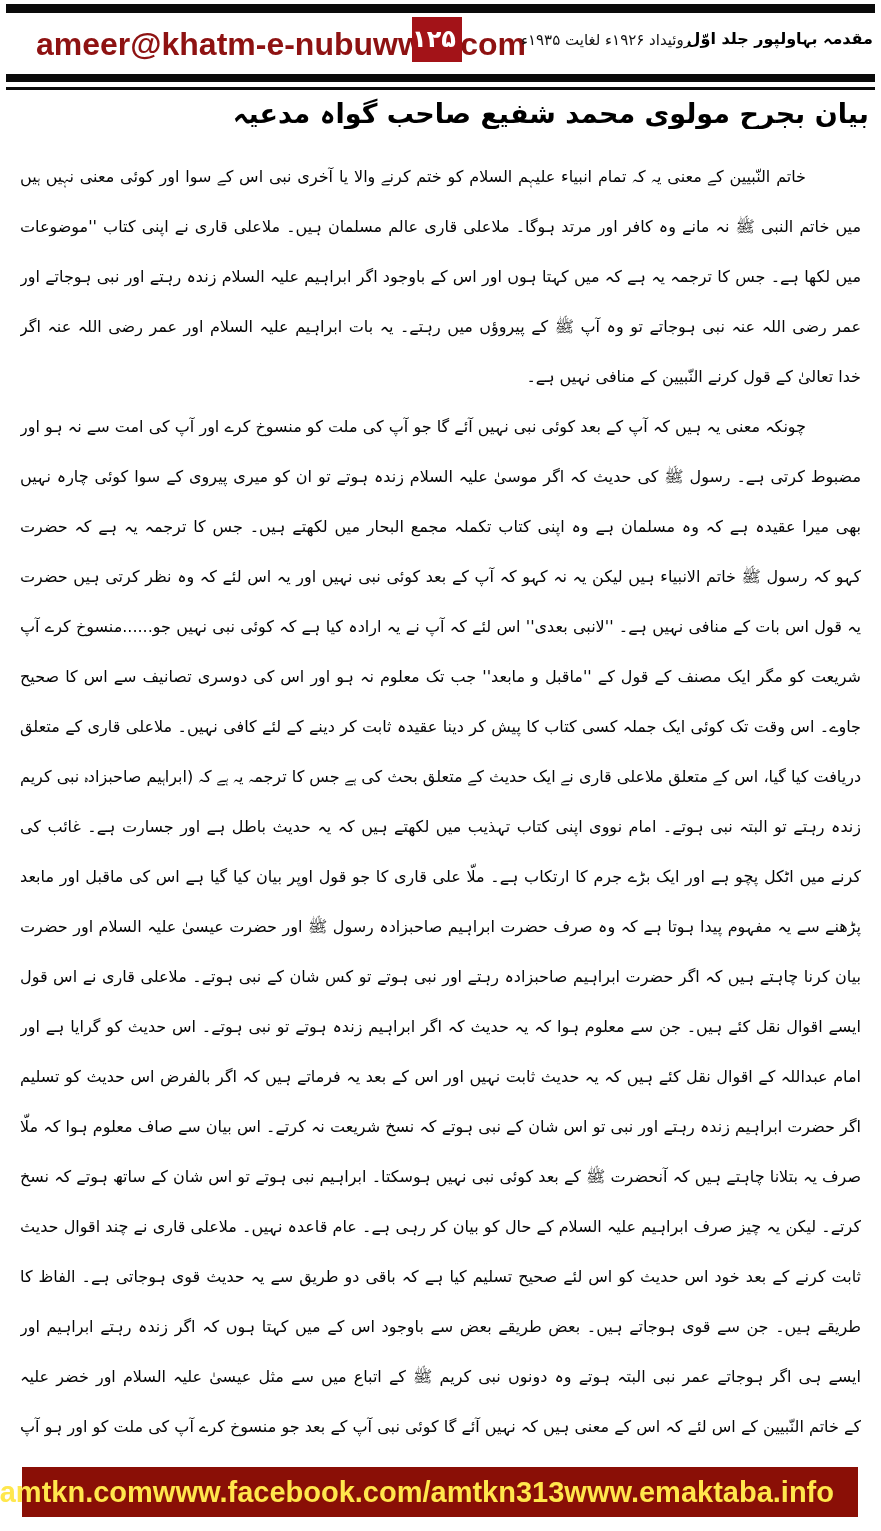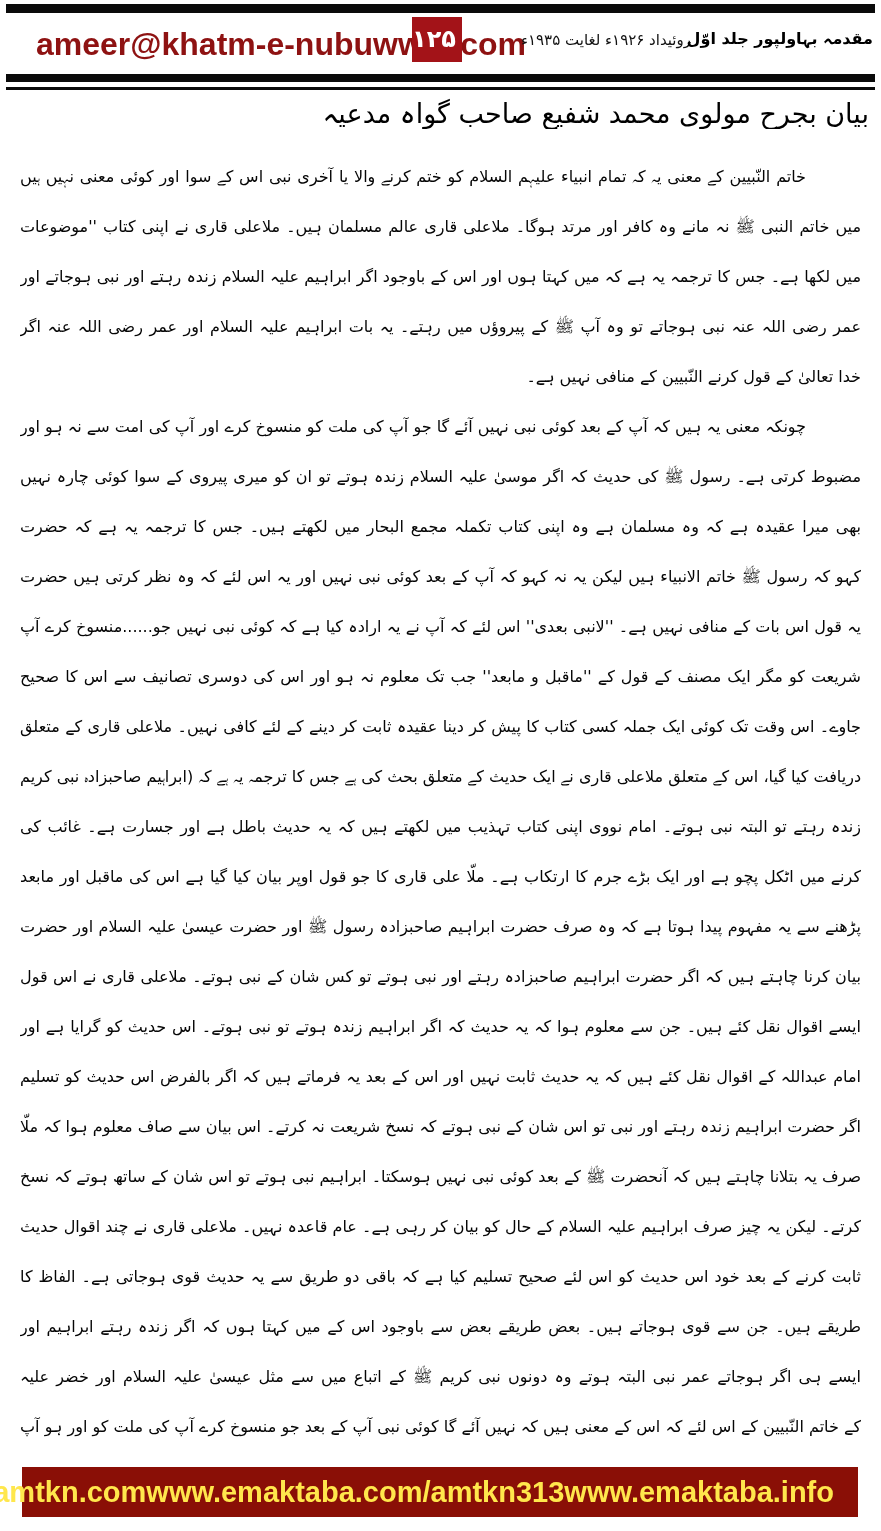--- a/index.html
+++ b/index.html
@@ -19,21 +19,21 @@
          color:#111;white-space:nowrap;}
   .book-title{position:absolute;right:8px;top:29px;direction:rtl;font-weight:bold;font-size:16px;
          color:#000;white-space:nowrap;}
 
   
   .rule-thick{position:absolute;top:74px;left:6px;right:6px;height:8px;background:#0a0a0a;}
   .rule-thin{position:absolute;top:87px;left:6px;right:6px;height:3px;background:#0a0a0a;}
 
   
   .heading{position:absolute;top:98px;left:10px;right:12px;margin:0;direction:rtl;text-align:right;
-         font-size:27px;font-weight:normal;color:#000;white-space:nowrap;overflow:hidden;
+         font-size:27px;font-weight:bold;color:#000;white-space:nowrap;overflow:hidden;
          font-family:"DejaVu Sans",sans-serif;}
 
   
   .body-text{position:absolute;top:152px;left:20px;right:20px;}
   .line{height:50px;line-height:50px;font-size:16px;color:#050505;direction:rtl;
         text-align:justify;text-align-last:justify;overflow:hidden;
         font-family:"DejaVu Sans",sans-serif;}
   .line.indent{padding-right:55px;}
   .line.para-end{text-align-last:auto;}
 
@@ -86,17 +86,17 @@
       <div class="line">صرف یہ بتلانا چاہتے ہیں کہ آنحضرت ﷺ کے بعد کوئی نبی نہیں ہوسکتا۔ ابراہیم نبی ہوتے تو اس شان کے ساتھ ہوتے کہ نسخ شریعت نہ</div>
       <div class="line">کرتے۔ لیکن یہ چیز صرف ابراہیم علیہ السلام کے حال کو بیان کر رہی ہے۔ عام قاعدہ نہیں۔ ملاعلی قاری نے چند اقوال حدیث مذکورہ بالا کو ضعیف</div>
       <div class="line">ثابت کرنے کے بعد خود اس حدیث کو اس لئے صحیح تسلیم کیا ہے کہ باقی دو طریق سے یہ حدیث قوی ہوجاتی ہے۔ الفاظ کا ترجمہ یہ ہے کہ تین</div>
       <div class="line">طریقے ہیں۔ جن سے قوی ہوجاتے ہیں۔ بعض طریقے بعض سے باوجود اس کے میں کہتا ہوں کہ اگر زندہ رہتے ابراہیم اور ہوجاتے نبی اور</div>
       <div class="line">ایسے ہی اگر ہوجاتے عمر نبی البتہ ہوتے وہ دونوں نبی کریم ﷺ کے اتباع میں سے مثل عیسیٰ علیہ السلام اور خضر علیہ السلام کے پس منافی ہے قول اللہ تعالیٰ</div>
       <div class="line">کے خاتم النّبیین کے اس لئے کہ اس کے معنی ہیں کہ نہیں آئے گا کوئی نبی آپ کے بعد جو منسوخ کرے آپ کی ملت کو اور ہو آپ کی امت</div>
     </div>
 
   <div class="footer">
     <span>www.amtkn.com</span>
-    <span>www.emaktaba.com/amtkn313</span>
+    <span>www.facebook.com/amtkn313</span>
     <span>www.emaktaba.info</span>
   </div>
 
 </div>
 
 </body></html>

